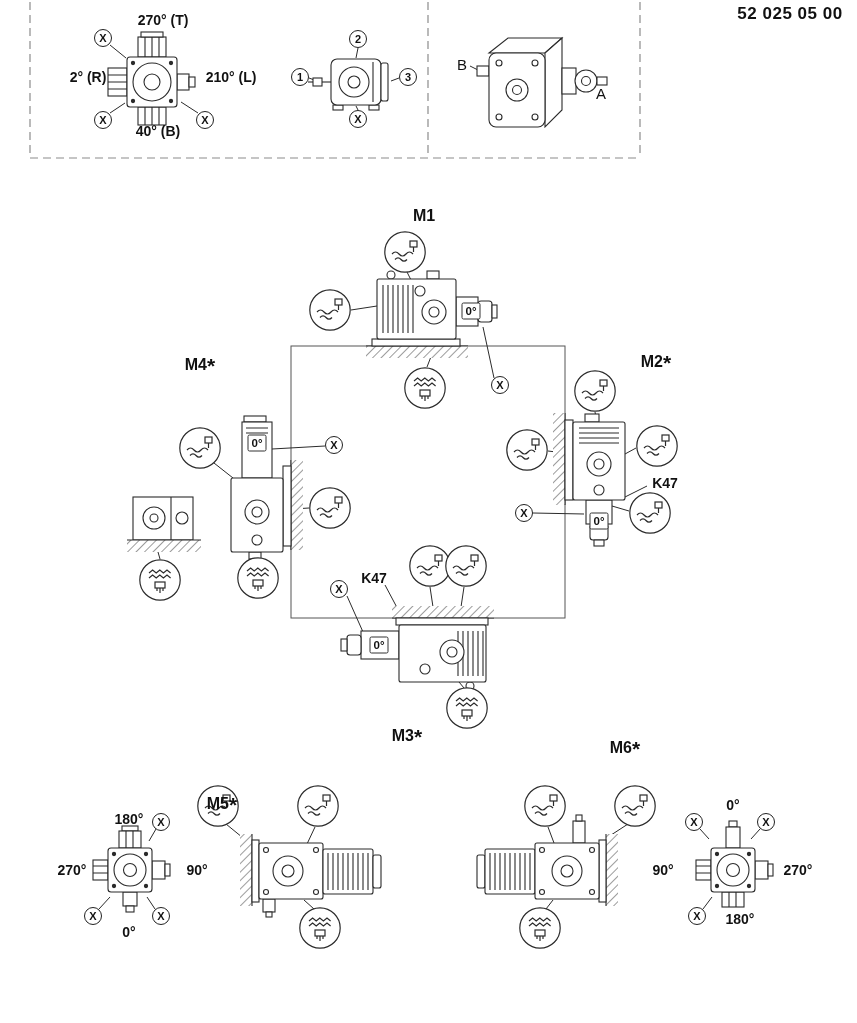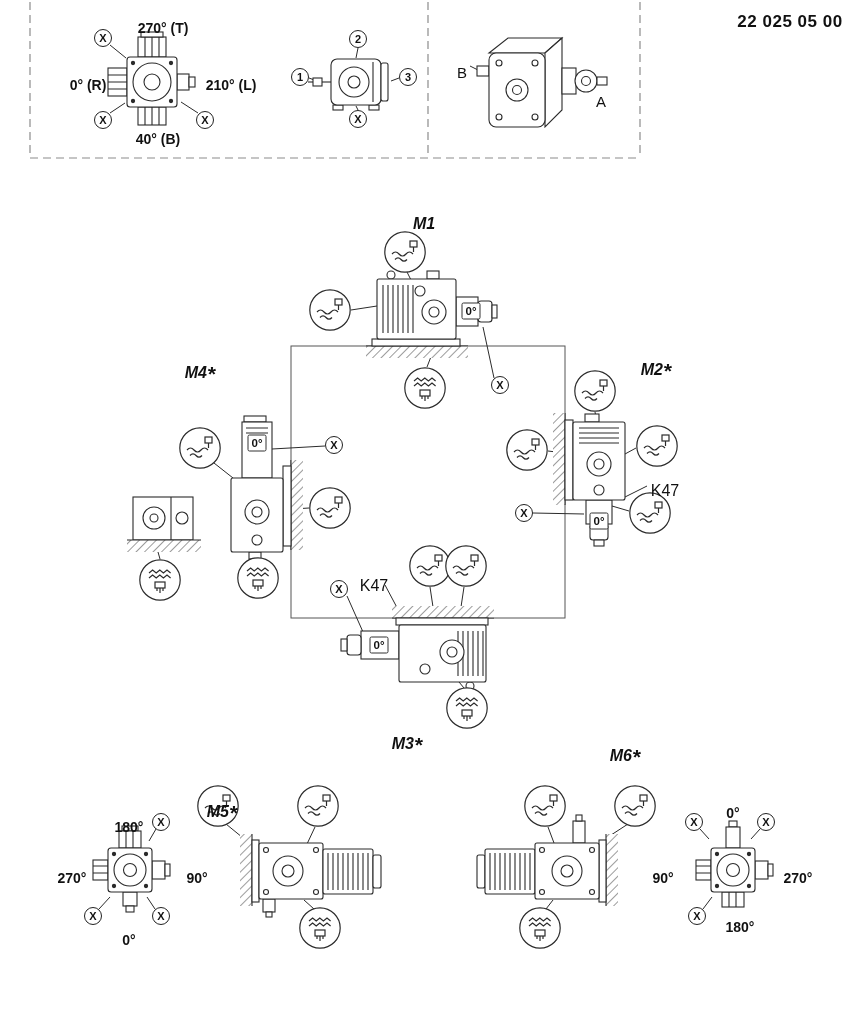--- a/index.html
+++ b/index.html
@@ -1,24 +1,24 @@
 <!DOCTYPE html>
 <html><head>
 <meta charset="utf-8">
 <style>
   * { margin:0; padding:0; box-sizing:border-box; }
   html,body { background:#fff; font-family:"Liberation Sans", sans-serif; }
   .canvas { position:relative; width:857px; height:1023px; background:#fff; overflow:hidden; color:#111; }
   .art { position:absolute; left:0; top:0; }
   .lbl { position:absolute; transform:translate(-50%,-50%); white-space:nowrap;
-         font-size:14px; font-weight:bold; color:#111;margin-top:8px; }
+         font-size:14px; font-weight:bold; color:#111; }
   .doc { font-size:17px; letter-spacing:.5px; }
   .ab  { font-size:15px; font-weight:normal; }
-  .k47 { font-size:16px; font-weight:normal; }
-  .mlabel { font-size:16px;font-style:italic; }
+  .k47 { font-size:14px; font-weight:bold; }
+  .mlabel { font-size:16px; }
   .mlabel .star { font-size:21px; position:relative; top:3px; line-height:0; }
   .badge { position:absolute; transform:translate(-50%,-50%); width:18px; height:18px;
            border:1.4px solid #222; border-radius:50%; background:#fff;
            font-size:11px; font-weight:bold; display:flex; align-items:center;
            justify-content:center; color:#111; }
   .zbox { position:absolute; transform:translate(-50%,-50%); border:1px solid #333;
           background:#fff; padding:0 3px; font-size:11.5px; font-weight:bold;
           line-height:15px; border-radius:2px; color:#111; }
 </style>
 </head>
@@ -321,24 +321,24 @@
   <g>
     <use href="#icon-vent" x="403" y="366" width="44" height="44"></use>
     <use href="#icon-vent" x="445" y="686" width="44" height="44"></use>
     <use href="#icon-vent" x="138" y="558" width="44" height="44"></use>
     <use href="#icon-vent" x="236" y="556" width="44" height="44"></use>
     <use href="#icon-vent" x="298" y="906" width="44" height="44"></use>
     <use href="#icon-vent" x="518" y="906" width="44" height="44"></use>
   </g>
 </svg>
 
-<div class="lbl doc" style="left:790px;top:14px">22 025 05 00</div>
+<div class="lbl doc" style="left:790px;top:14px">52 025 05 00</div>
 
 <div class="lbl" style="left:163px;top:20px">270° (T)</div>
-<div class="lbl" style="left:88px;top:77px">0° (R)</div>
+<div class="lbl" style="left:88px;top:77px">2° (R)</div>
 <div class="lbl" style="left:231px;top:77px">210° (L)</div>
 <div class="lbl" style="left:158px;top:131px">40° (B)</div>
 <div class="badge" style="left:103px;top:38px">X</div>
 <div class="badge" style="left:103px;top:120px">X</div>
 <div class="badge" style="left:205px;top:120px">X</div>
 
 <div class="badge" style="left:300px;top:77px">1</div>
 <div class="badge" style="left:358px;top:39px">2</div>
 <div class="badge" style="left:408px;top:77px">3</div>
 <div class="badge" style="left:358px;top:119px">X</div>

